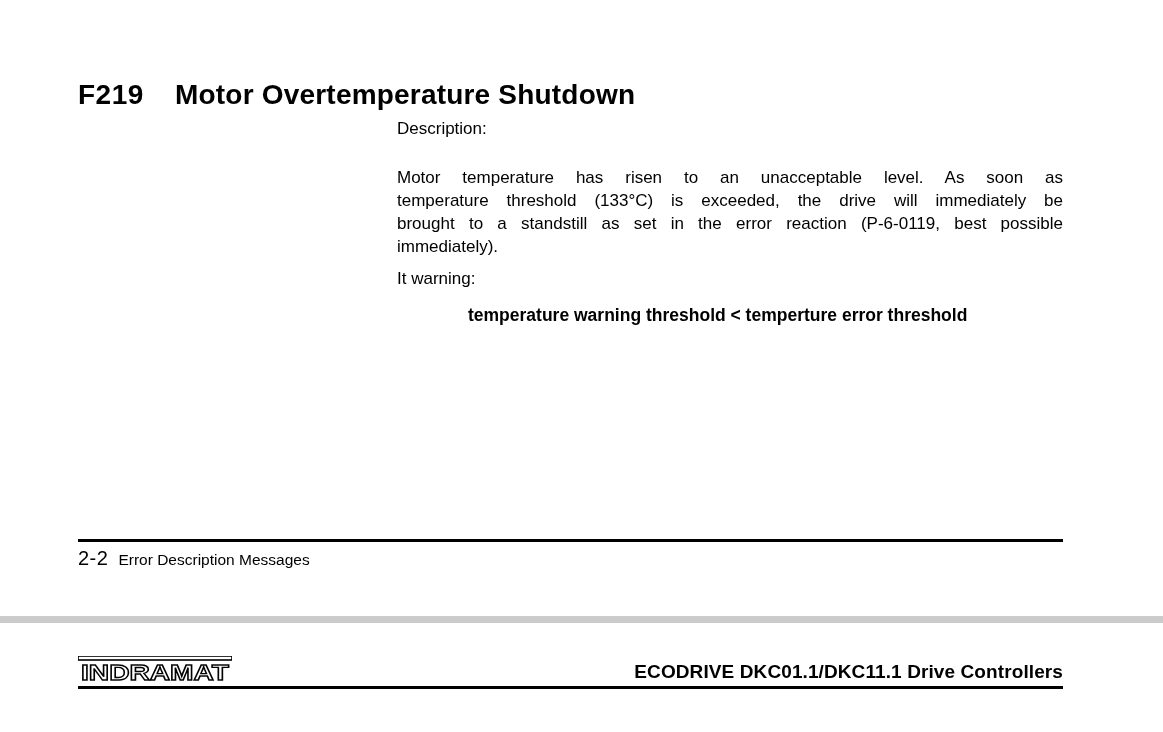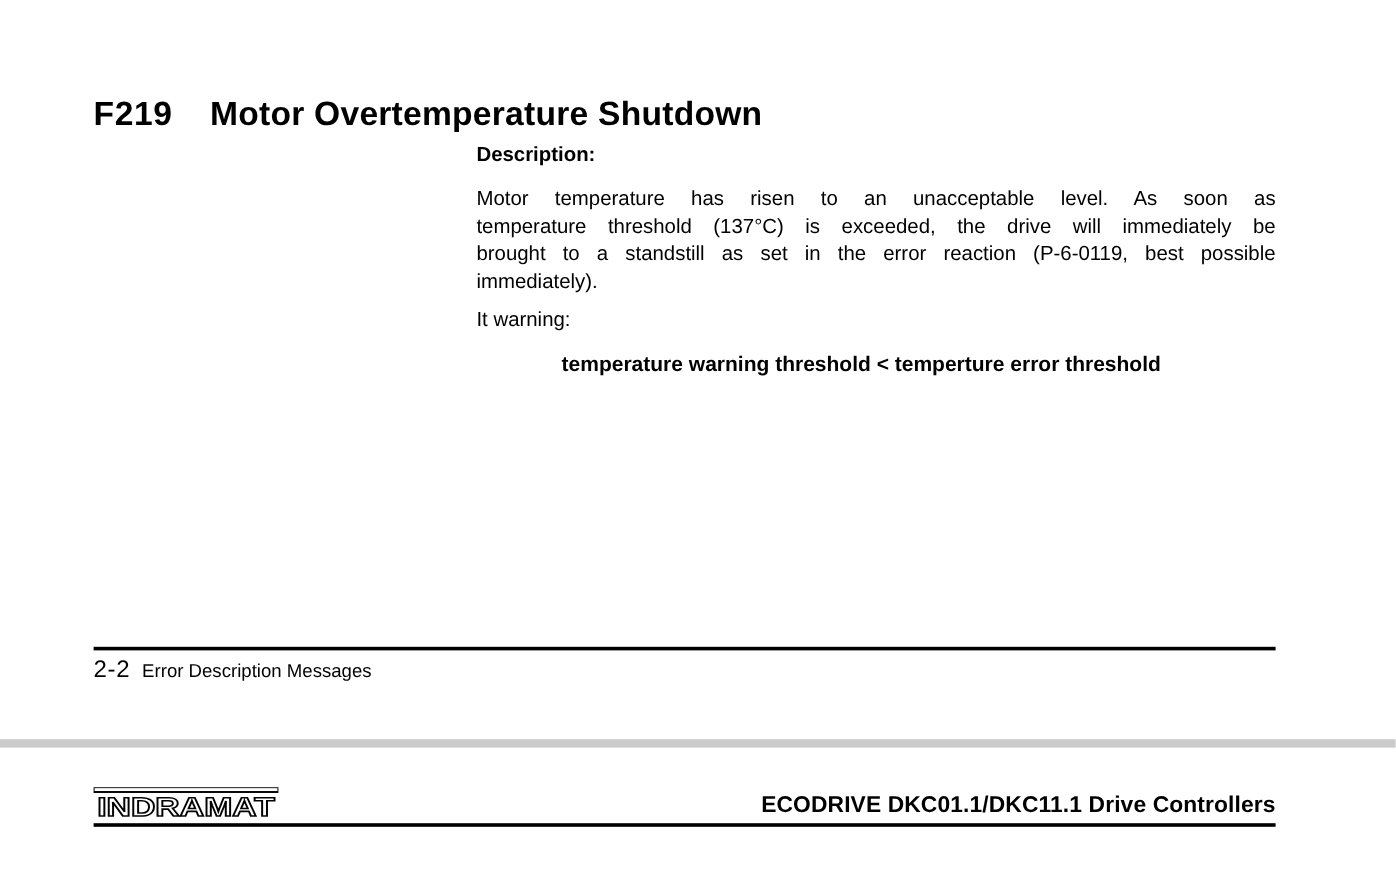--- a/index.html
+++ b/index.html
@@ -21,22 +21,22 @@
   }
   .title-text {
     left: 175px; top: 80px;
     font-size: 28px; font-weight: bold; line-height: 30px;
     letter-spacing: 0.2px;
   }
   .content-col {
     left: 397px; top: 119px; width: 666px;
     font-size: 17px; line-height: 23px;
   }
-  .desc-label { font-weight: bold; line-height: 19px; }
-  .paragraph { margin-top: 16px; }
+  .desc-label { font-weight: normal; line-height: 19px; }
+  .paragraph { margin-top: 28px; }
   .para-line { line-height: 23px; }
   .para-line.just { text-align: justify; text-align-last: justify; }
   .applies-label { margin-top: 9px; line-height: 23px; }
   .threshold-line {
     margin-top: 14px; margin-left: 71px;
     font-size: 17.5px; font-weight: bold; line-height: 22px;
   }
 
   .footer-rule {
     left: 78px; top: 539px; width: 985px; height: 3px;
@@ -76,21 +76,21 @@
 
   <div class="abs title-code">F219</div>
 
   <div class="abs title-text">Motor Overtemperature Shutdown</div>
 
   <div class="abs content-col">
     <div class="desc-label">Description:</div>
 
     <div class="paragraph">
       <div class="para-line just">Motor temperature has risen to an unacceptable level. As soon as</div>
-      <div class="para-line just">temperature threshold (137°C) is exceeded, the drive will immediately be</div>
+      <div class="para-line just">temperature threshold (133°C) is exceeded, the drive will immediately be</div>
       <div class="para-line just">brought to a standstill as set in the error reaction (P-6-0119, best possible</div>
       <div class="para-line">immediately).</div>
     </div>
 
     <div class="applies-label">It warning:</div>
 
     <div class="threshold-line">temperature warning threshold &lt; temperture error threshold</div>
   </div>
 
   <div class="abs footer-rule"></div>

